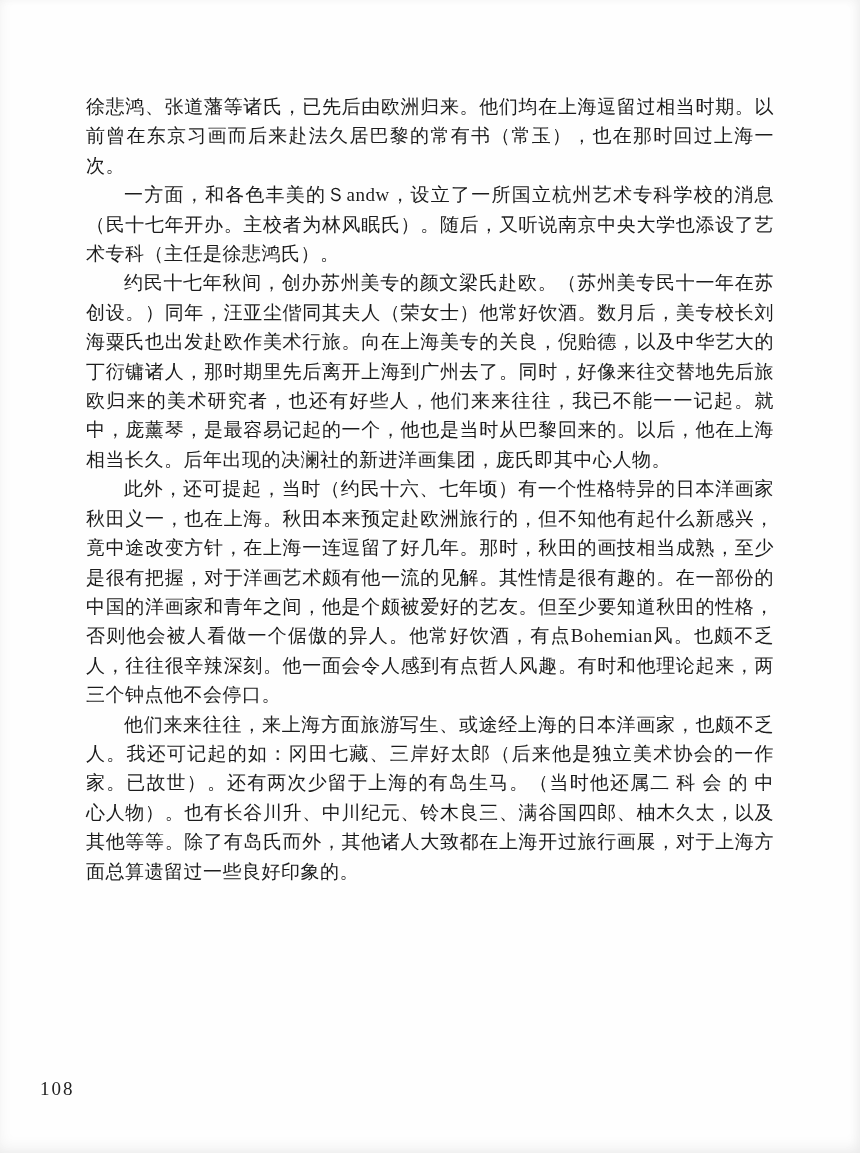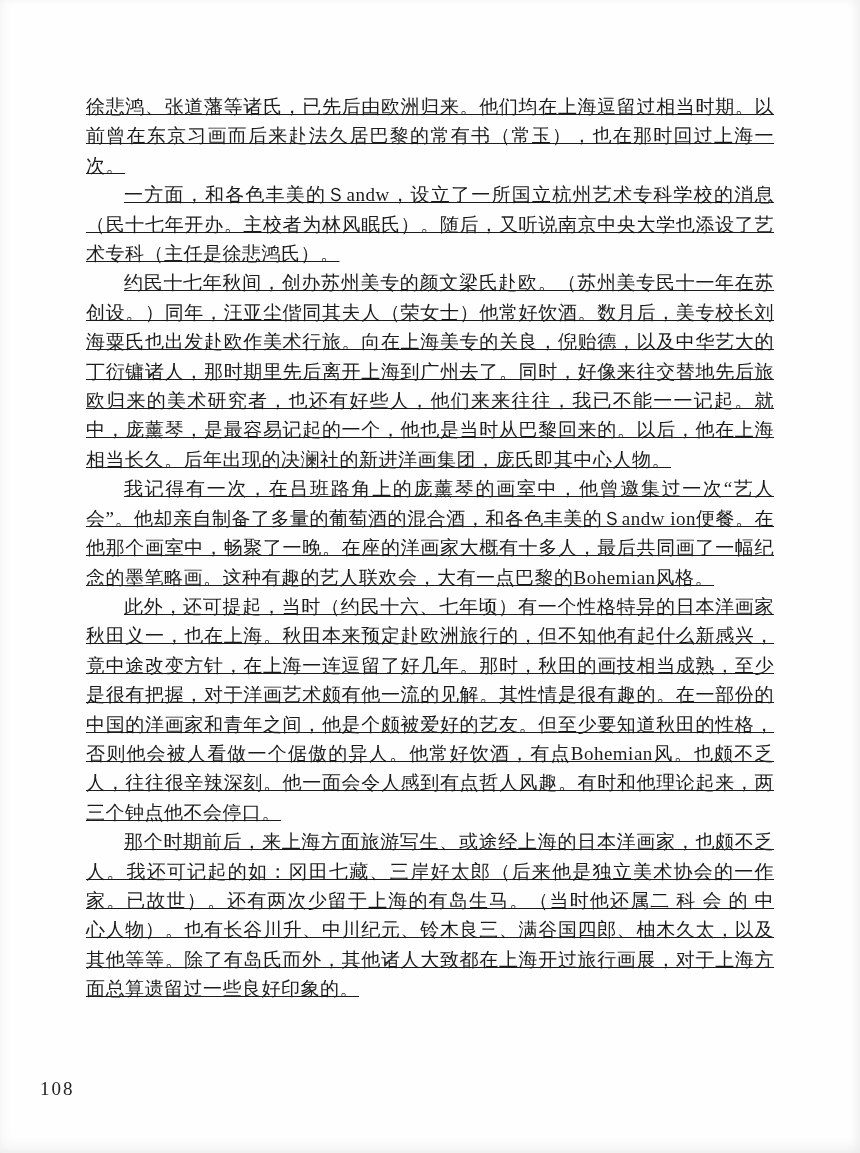--- a/index.html
+++ b/index.html
@@ -28,21 +28,20 @@
     top: 92px;
   }
   .doc-body p {
     margin: 0;
     font-size: 19px;
     line-height: 29.4px;
     text-align: justify;
     text-justify: inter-ideograph;
     text-indent: 2em;
     letter-spacing: 0.5px;
-    text-decoration: underline;
   }
   .doc-body p.no-indent {
     text-indent: 0;
   }
   .page-number {
     position: absolute;
     left: 40px;
     top: 1078px;
     font-size: 19px;
     letter-spacing: 2px;
@@ -50,18 +49,17 @@
   }
 </style>
 </head>
 <body>
 
 <div class="scan-page">
   <div class="doc-body">
     <p class="no-indent">徐悲鸿、张道藩等诸氏，已先后由欧洲归来。他们均在上海逗留过相当时期。以前曾在东京习画而后来赴法久居巴黎的常有书（常玉），也在那时回过上海一次。</p>
     <p>一方面，和各色丰美的Ｓandw，设立了一所国立杭州艺术专科学校的消息（民十七年开办。主校者为林风眠氏）。随后，又听说南京中央大学也添设了艺术专科（主任是徐悲鸿氏）。</p>
     <p>约民十七年秋间，创办苏州美专的颜文梁氏赴欧。（苏州美专民十一年在苏创设。）同年，汪亚尘偕同其夫人（荣女士）他常好饮酒。数月后，美专校长刘海粟氏也出发赴欧作美术行旅。向在上海美专的关良，倪贻德，以及中华艺大的丁衍镛诸人，那时期里先后离开上海到广州去了。同时，好像来往交替地先后旅欧归来的美术研究者，也还有好些人，他们来来往往，我已不能一一记起。就中，庞薰琴，是最容易记起的一个，他也是当时从巴黎回来的。以后，他在上海相当长久。后年出现的决澜社的新进洋画集团，庞氏即其中心人物。</p>
-    <p>我记得有一次，在吕班路角上的庞薰琴的画室中，他曾邀集过一次“艺人会”。他却亲自制备了多量的葡萄酒的混合酒，和各色丰美的Ｓandw ion便餐。在他那个画室中，畅聚了一晚。在座的洋画家大概有十多人，最后共同画了一幅纪念的墨笔略画。这种有趣的艺人联欢会，大有一点巴黎的Bohemian风格。</p>
     <p>此外，还可提起，当时（约民十六、七年顷）有一个性格特异的日本洋画家秋田义一，也在上海。秋田本来预定赴欧洲旅行的，但不知他有起什么新感兴，竟中途改变方针，在上海一连逗留了好几年。那时，秋田的画技相当成熟，至少是很有把握，对于洋画艺术颇有他一流的见解。其性情是很有趣的。在一部份的中国的洋画家和青年之间，他是个颇被爱好的艺友。但至少要知道秋田的性格，否则他会被人看做一个倨傲的异人。他常好饮酒，有点Bohemian风。也颇不乏人，往往很辛辣深刻。他一面会令人感到有点哲人风趣。有时和他理论起来，两三个钟点他不会停口。</p>
-    <p>那个时期前后，来上海方面旅游写生、或途经上海的日本洋画家，也颇不乏人。我还可记起的如：冈田七藏、三岸好太郎（后来他是独立美术协会的一作家。已故世）。还有两次少留于上海的有岛生马。（当时他还属二 科 会 的 中 心人物）。也有长谷川升、中川纪元、铃木良三、满谷国四郎、柚木久太，以及其他等等。除了有岛氏而外，其他诸人大致都在上海开过旅行画展，对于上海方面总算遗留过一些良好印象的。</p>
+    <p>他们来来往往，来上海方面旅游写生、或途经上海的日本洋画家，也颇不乏人。我还可记起的如：冈田七藏、三岸好太郎（后来他是独立美术协会的一作家。已故世）。还有两次少留于上海的有岛生马。（当时他还属二 科 会 的 中 心人物）。也有长谷川升、中川纪元、铃木良三、满谷国四郎、柚木久太，以及其他等等。除了有岛氏而外，其他诸人大致都在上海开过旅行画展，对于上海方面总算遗留过一些良好印象的。</p>
   </div>
   <div class="page-number">108</div>
 </div>
 
 </body></html>

